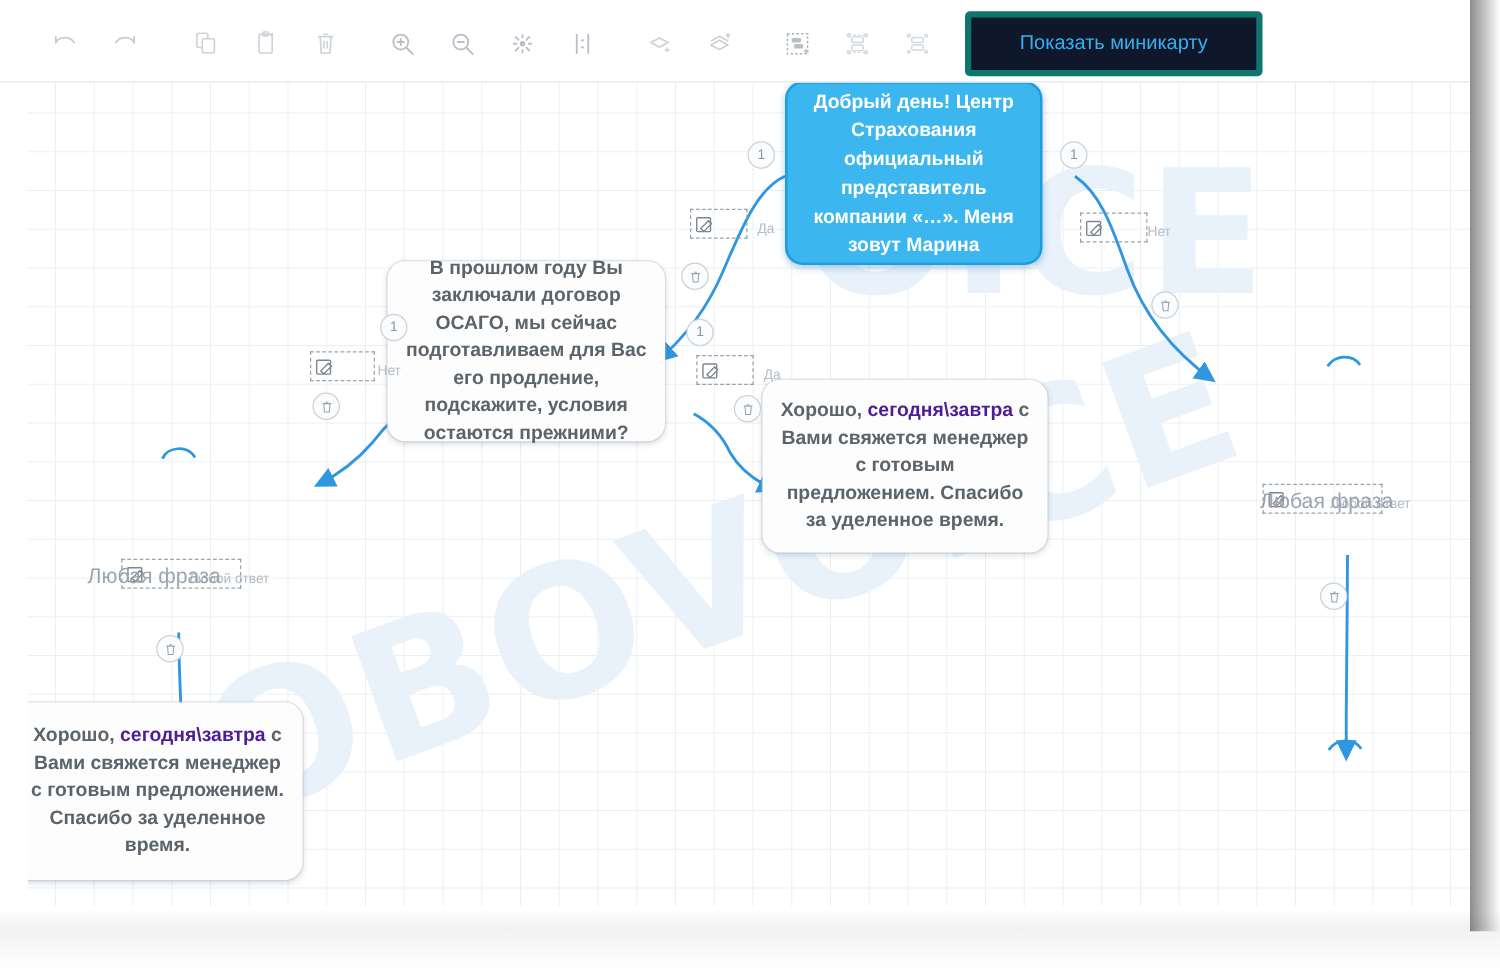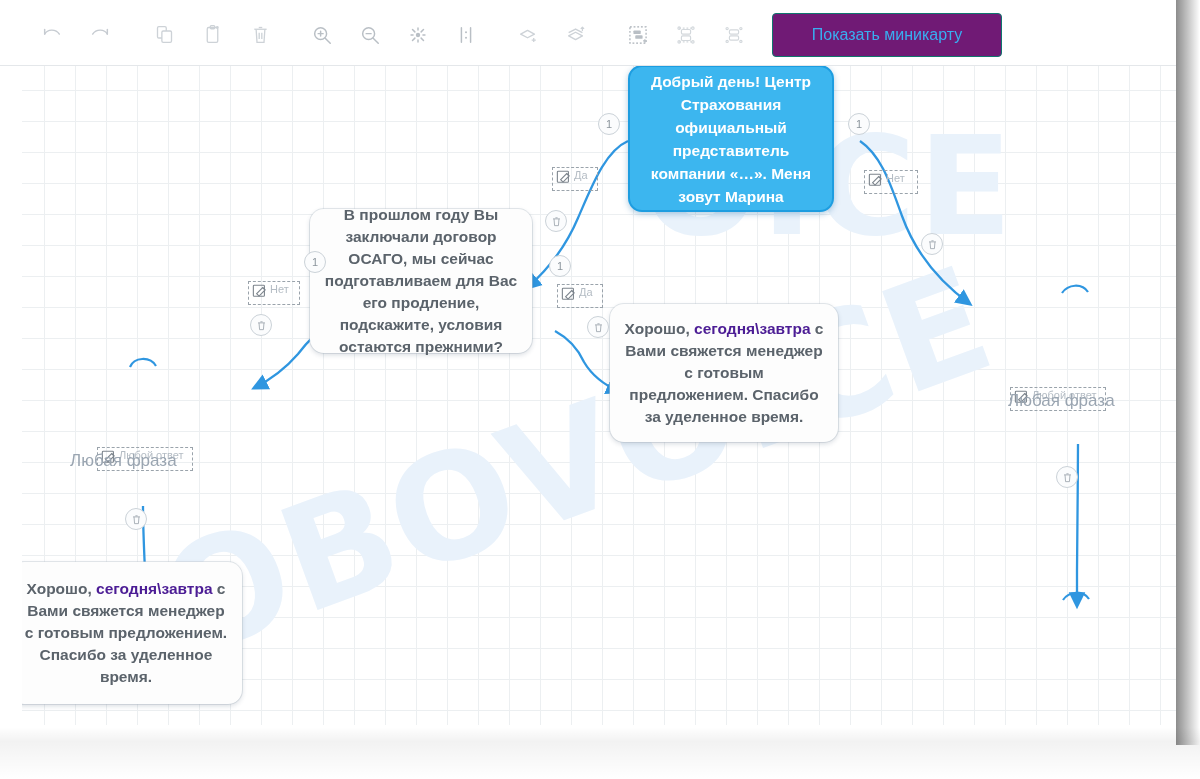--- a/index.html
+++ b/index.html
@@ -31,23 +31,23 @@
     width:48px;height:44px;
     display:flex;align-items:center;justify-content:center;
     cursor:pointer;
     color:#c6cbd1;
   }
   .tb-btn svg{display:block;}
   .tb-sp{width:12px;height:1px;}
   .tb-minimap{
     margin-left:14px;
     height:42px;min-width:196px;
-    border:1px solid #0f766e;
+    border:5px solid #0f766e;
     border-radius:4px;
-    background:#701a75;
+    background:#0f172a;
     color:#39aef0;
     font-size:16px;
     display:flex;align-items:center;justify-content:center;
     padding:0 16px;
     cursor:pointer;
     white-space:nowrap;
   }
 
   
   #canvas{
@@ -115,26 +115,27 @@
     color:#ffffff;
     border:2px solid #1d9de0;
     box-shadow:0 2px 6px rgba(30,110,170,0.35);
     font-size:15.5px;line-height:23px;
   }
   .node .dim{color:#4c1d95;}
 
   
   .chip{
     position:absolute;z-index:30;
-    display:flex;align-items:flex-start;
+    display:flex;align-items:flex-end;
     border:1px dashed #9aa3ab;
     background:transparent;
     padding:1px 3px;
     height:24px;
     box-sizing:border-box;
+    gap:32px;
   }
   .chip .pencil{width:17px;height:17px;margin-right:1px;flex:0 0 auto;}
   .chip .chiptxt{
     font-size:11px;color:#b4bcc4;font-weight:400;white-space:nowrap;
     font-family:"Liberation Sans",sans-serif;
   }
   
   .ghost{
     position:absolute;z-index:31;
     font-size:17px;color:#9aa5b1;font-weight:400;white-space:nowrap;

